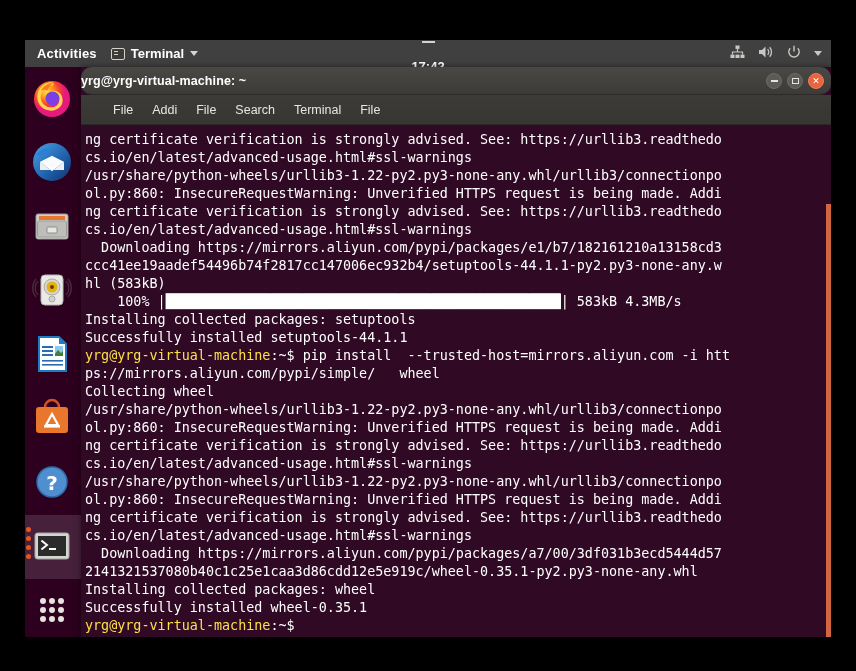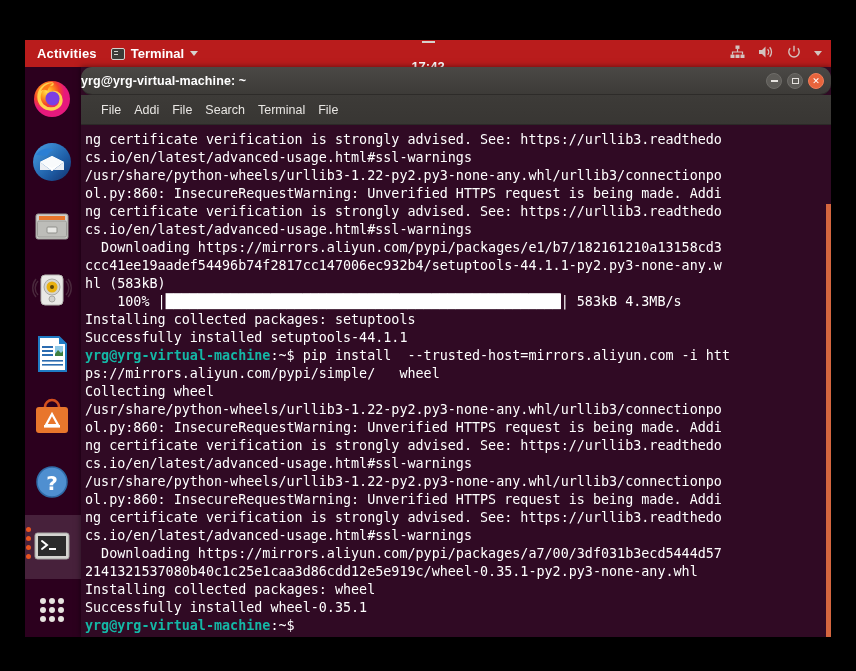--- a/index.html
+++ b/index.html
@@ -13,21 +13,21 @@
     position: absolute;
     left: 25px; top: 40px;
     width: 806px; height: 597px;
     background: #2c001e;
     overflow: hidden;
   }
   
   #topbar {
     position: absolute; left:0; top:0;
     width: 806px; height: 27px;
-    background: #b91c1c;
+    background: #404040;
     color: #ffffff;
     font-size: 13px; font-weight: bold;
     display: flex; align-items: center;
   }
   #activities { padding: 0 14px 0 12px; cursor: default; letter-spacing:.2px; }
   .tb-app { display:flex; align-items:center; gap:6px; }
   .tb-app-icon {
     width: 14px; height: 12px;
     border: 1.6px solid #d6d2cd; border-radius: 2px;
     position: relative; background: #3c3b37;
@@ -100,38 +100,38 @@
     display:flex; align-items:center; justify-content:center;
     color:#e6e3df; font-size:9px; line-height:1;
   }
   .wbtn.close { background:#e8643c; border-color:#f07d5a; color:#fff; }
   .wbtn .dash { width:7px; height:1.6px; background:#e6e3df; display:block; }
   .wbtn .sq { width:7px; height:6px; border:1.4px solid #e6e3df; display:block; }
   #menubar {
     height:30px; width:100%;
     background: linear-gradient(#3d3b38,#383633);
     border-bottom:1px solid #2b2927;
-    display:flex; align-items:center; padding-left:20px; gap:13px;
+    display:flex; align-items:center; padding-left:32px; gap:19px;
   }
   .menu-item { color:#e8e6e3; font-size:12.5px; cursor:default; }
   
   #termbody {
     position:absolute; left:0; top:59px;
     width:750px; height:511px;
     background:#300a24;
     padding: 5px 0 8px 4px;
     font-family: "DejaVu Sans Mono", monospace;
     font-size: 13.4px;
     line-height: 18px;
     color:#ffffff;
     white-space: pre;
     overflow:hidden;
   }
   #termbody .ln { height:18px; }
-  .g { color:#14b8a6; font-weight:bold; }
+  .g { color:#fde047; font-weight:normal; }
   .w { color:#ffffff; }
   .bar { background:#ffffff; color:#ffffff; }
   #scrollbar {
     position:absolute; right:0; top:59px;
     width:5px; height:511px;
     background:#300a24;
   }
   #thumb {
     position:absolute; right:0; top:78px;
     width:5px; height:433px; background:#d4663f;

